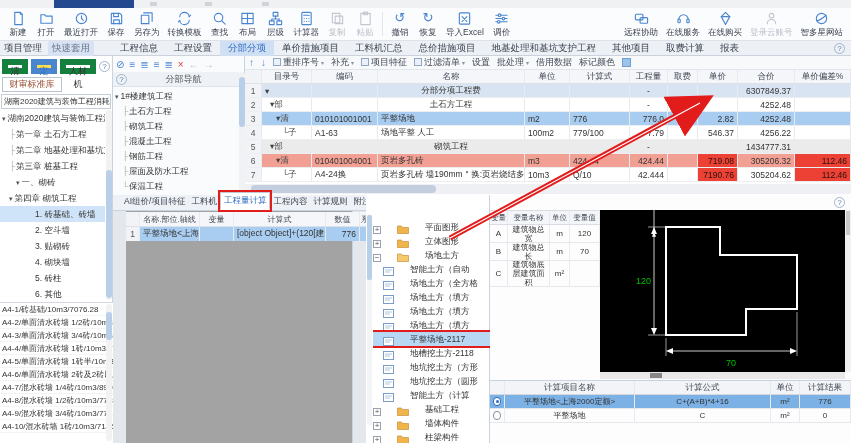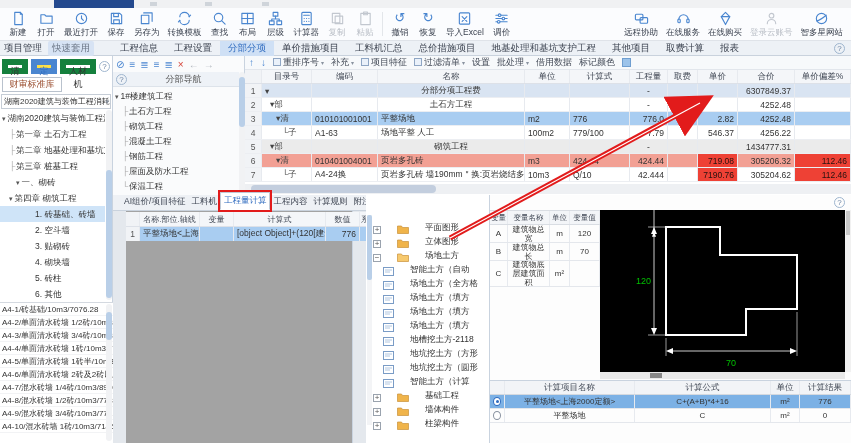--- a/index.html
+++ b/index.html
@@ -582,20 +582,27 @@
         </svg>
         <span>场地土方（填方</span>
       </div>
     <div class="ci sub">
         <svg class="lico" viewBox="0 0 11 9">
           <rect x="0.5" y="0.5" width="10" height="8" fill="#fff" stroke="#7a9cc6"></rect>
           <path d="M2 3h7M2 5h5" stroke="#9db8d8" stroke-width=".8"></path>
         </svg>
         <span>场地土方（填方</span>
       </div>
+    <div class="ci sub sel">
+        <svg class="lico" viewBox="0 0 11 9">
+          <rect x="0.5" y="0.5" width="10" height="8" fill="#fff" stroke="#7a9cc6"></rect>
+          <path d="M2 3h7M2 5h5" stroke="#9db8d8" stroke-width=".8"></path>
+        </svg>
+        <span>平整场地-2117</span>
+      </div>
     <div class="ci sub">
         <svg class="lico" viewBox="0 0 11 9">
           <rect x="0.5" y="0.5" width="10" height="8" fill="#fff" stroke="#7a9cc6"></rect>
           <path d="M2 3h7M2 5h5" stroke="#9db8d8" stroke-width=".8"></path>
         </svg>
         <span>地槽挖土方-2118</span>
       </div>
     <div class="ci sub">
         <svg class="lico" viewBox="0 0 11 9">
           <rect x="0.5" y="0.5" width="10" height="8" fill="#fff" stroke="#7a9cc6"></rect>

